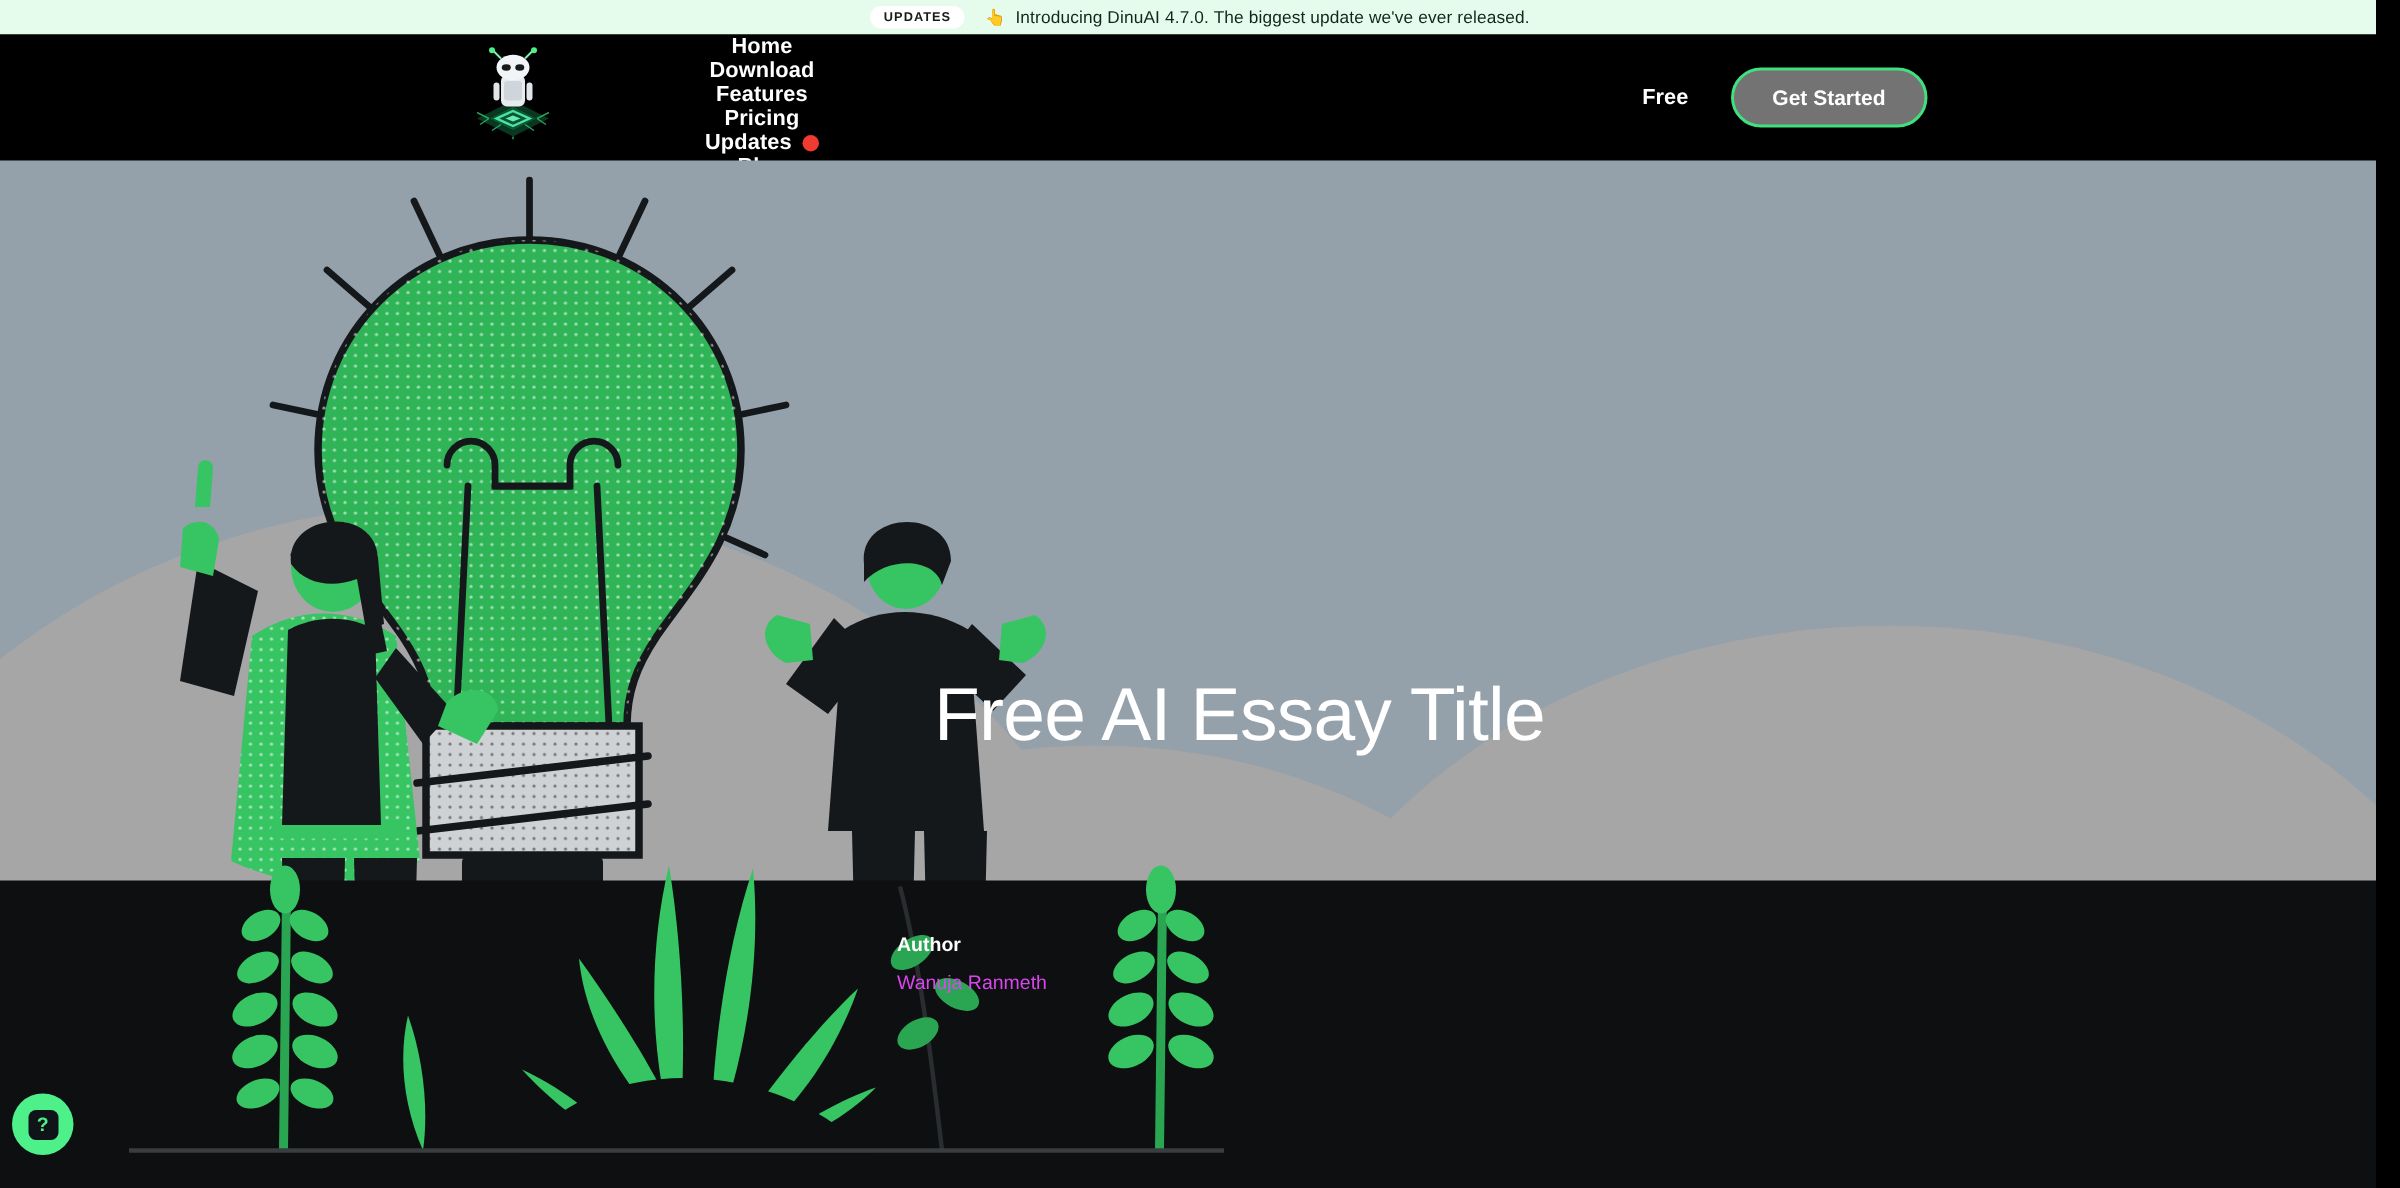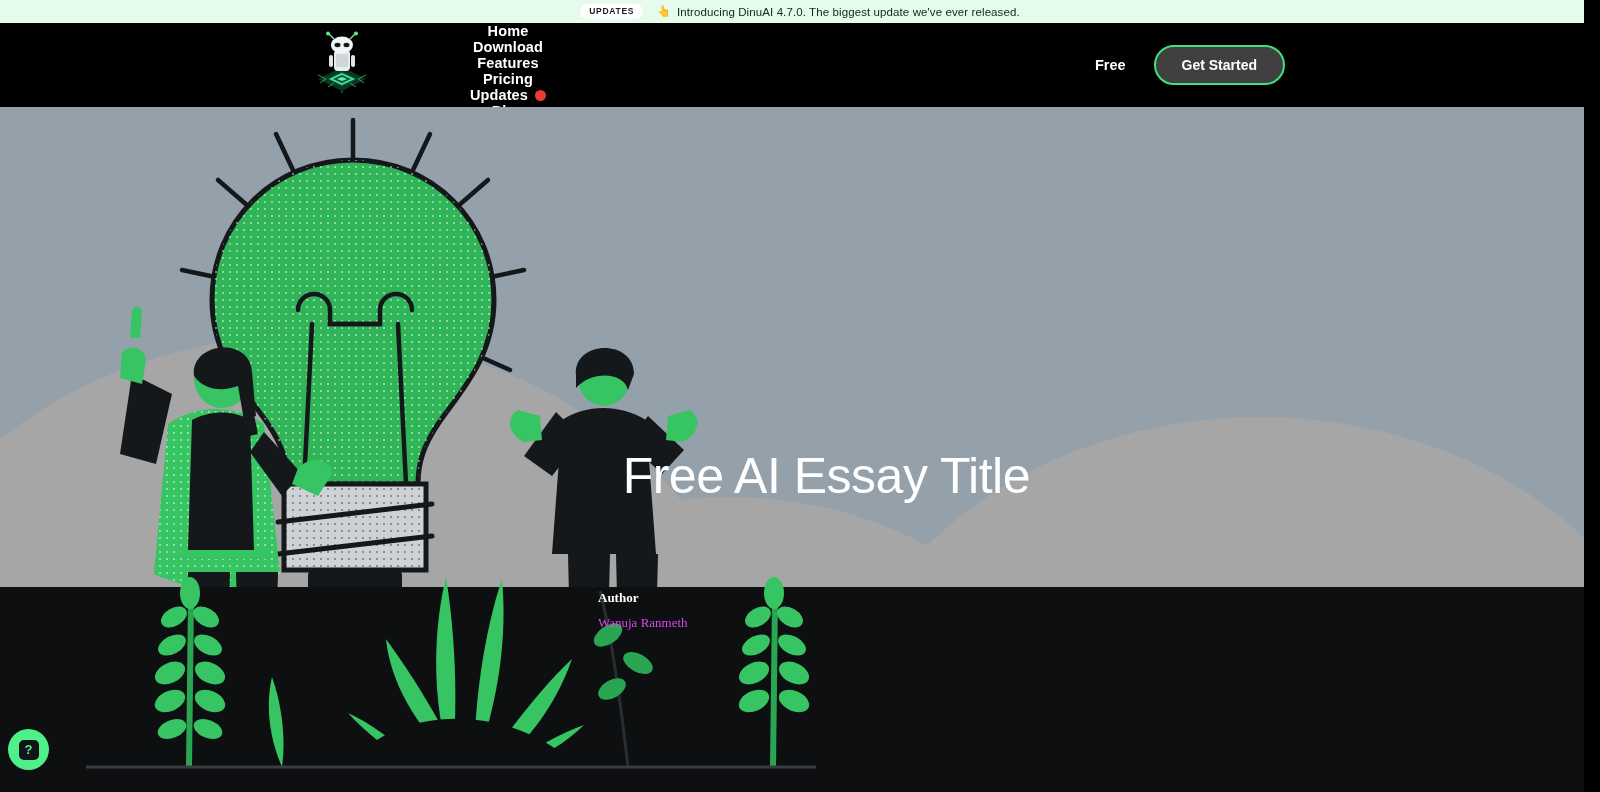--- a/index.html
+++ b/index.html
@@ -50,21 +50,21 @@
   .dot-red { width:11px; height:11px; border-radius:50%; background:#ef3b30; display:inline-block; }
 
   .nav-right {
     position:absolute; right:315px; top:0; height:84px;
     display:flex; align-items:center; gap:28px;
   }
   .login-link {
     color:#ffffff; font-size:14.5px; font-weight:700; text-decoration:none;
   }
   .cta-btn {
-    background:#404040; color:#ffffff;
+    background:#737373; color:#ffffff;
     border:2.5px solid #3fe07d; border-radius:28px;
     font-size:14px; font-weight:700; font-family:"Liberation Sans", sans-serif;
     padding:11px 26px; cursor:pointer; line-height:1;
   }
 
   
   .hero {
     position:absolute; top:107px; left:0; width:1600px; height:685px;
     background:#94a1aa; overflow:hidden;
   }
@@ -94,21 +94,21 @@
   }
 
   
   .footer-strip {
     position:absolute; left:0; top:480px; width:1600px; height:205px;
     background:#0d0f11;
   }
   .footer-plants { position:absolute; left:60px; top:-120px; width:760px; height:330px; }
 
   .meta {
-    position:absolute; left:598px; top:4px; display:flex; gap:15px;font-family:Liberation Serif, serif;
+    position:absolute; left:598px; top:36px; display:flex; gap:15px;
   }
   .meta-col { width:172px; }
   .meta-label {
     color:#ffffff; font-size:13px; font-weight:700; margin-bottom:12px; line-height:1;
   }
   .meta-value { color:#d946ef; font-size:13px; font-weight:400; line-height:1; }
 
   
   .help-fab {
     position:absolute; left:8px; bottom:22px;

